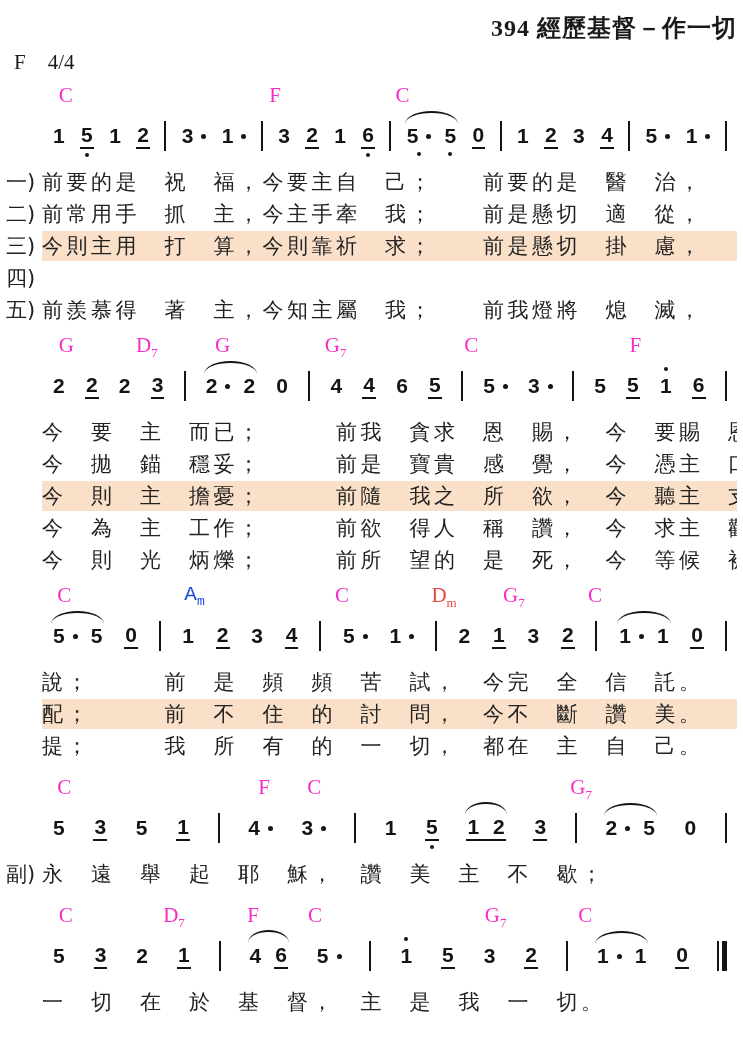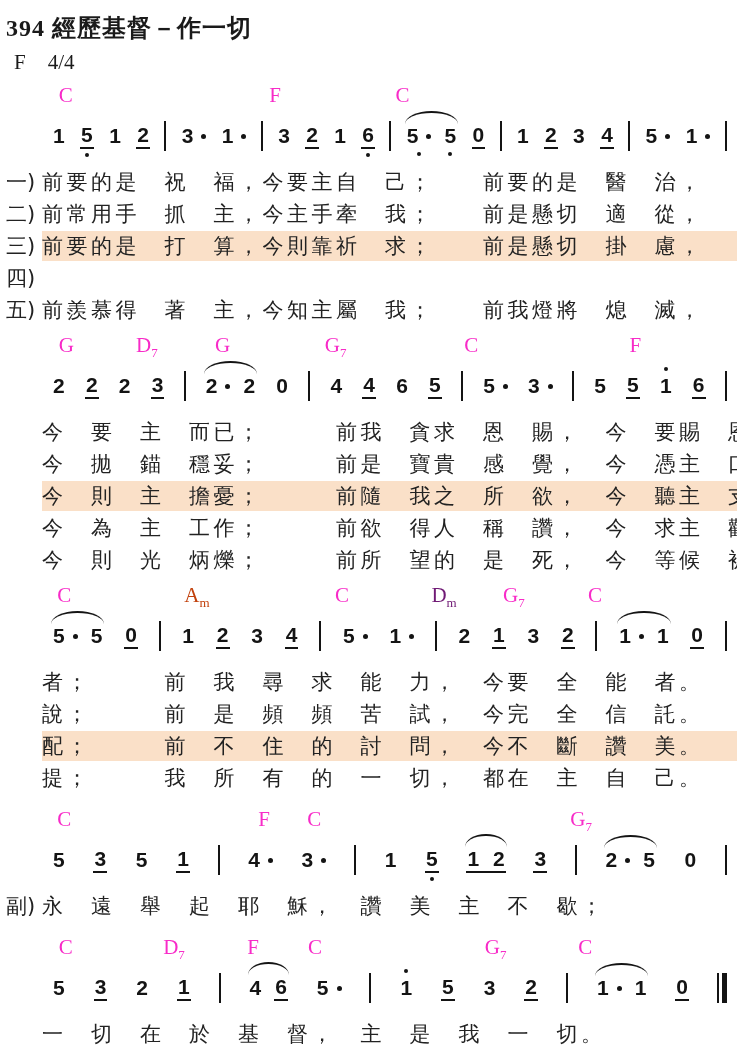--- a/index.html
+++ b/index.html
@@ -2,21 +2,21 @@
 <html><head>
 <meta charset="utf-8">
 <style>
   html,body{margin:0;padding:0;background:#fff;}
   body{
     width:743px;height:1059px;box-sizing:border-box;
     padding:12px 6px 0 6px;overflow:hidden;
     font-family:"DejaVu Sans",sans-serif;color:#1a1a1a;
   }
   .title{
-    text-align:left;font-family:"Liberation Serif",serif;
+    text-align:right;font-family:"Liberation Serif",serif;
     font-weight:700;font-size:24px;line-height:32px;letter-spacing:1px;
   }
   .keyrow{
     margin-top:6px;height:26px;padding-left:8px;
     font-family:"Liberation Serif",serif;font-size:21px;
   }
   .keyrow .ts{margin-left:22px;}
   
   .system{margin-top:8px;}
   .system.gap-lg{margin-top:14px;}
@@ -147,21 +147,21 @@
         <div class="lrow">
           <span class="llabel">一)</span>
           <span class="ltext">前要的是　祝　福，今要主自　己；　　前要的是　醫　治，</span>
         </div>
         <div class="lrow">
           <span class="llabel">二)</span>
           <span class="ltext">前常用手　抓　主，今主手牽　我；　　前是懸切　適　從，</span>
         </div>
         <div class="lrow">
           <span class="llabel">三)</span>
-          <span class="ltext" style="background: rgb(250, 224, 200);">前要的是　打　算，今則靠祈　求；　　前是懸切　掛　慮，</span>
+          <span class="ltext" style="background: rgb(250, 224, 200);">今則主用　打　算，今則靠祈　求；　　前是懸切　掛　慮，</span>
         </div>
         <div class="lrow">
           <span class="llabel">四)</span>
         </div>
         <div class="lrow">
           <span class="llabel">五)</span>
           <span class="ltext">前羨慕得　著　主，今知主屬　我；　　前我燈將　熄　滅，</span>
         </div>
       </div>
     </section>
@@ -258,23 +258,23 @@
         </div>
         <div class="lrow">
           <span class="llabel"></span>
           <span class="ltext">今　則　光　炳爍；　　　前所　望的　是　死，　今　等候　被</span>
         </div>
       </div>
     </section>
     <section class="system">
       <div class="chords">
         <span class="chord" style="left: 7%; color: rgb(248, 43, 200);">C</span>
-        <span class="chord" style="left: 24.4%; color: #c2410c;">A<sub>m</sub></span>
+        <span class="chord" style="left: 24.4%; color: #1d4ed8; font-family: Liberation Mono, monospace;">A<sub>m</sub></span>
         <span class="chord" style="left: 45%; color: rgb(248, 43, 200);">C</span>
-        <span class="chord" style="left: 58.2%; color: #701a75;">D<sub>m</sub></span>
+        <span class="chord" style="left: 58.2%; color: #ef4444;">D<sub>m</sub></span>
         <span class="chord" style="left: 68%; color: rgb(248, 43, 200);">G<sub>7</sub></span>
         <span class="chord" style="left: 79.6%; color: rgb(248, 43, 200);">C</span>
       </div>
       <div class="music">
         <span class="sgrp">
           <span class="tok">
             <span class="digit">5</span>
             <span class="aug"></span>
           </span>
           <span class="tok">
@@ -330,24 +330,20 @@
             <span class="digit">1</span>
           </span>
           <span class="arc"></span>
         </span>
         <span class="tok">
           <span class="digit u">0</span>
         </span>
         <span class="bar"></span>
       </div>
       <div class="lyrics">
-        <div class="lrow">
-          <span class="llabel"></span>
-          <span class="ltext">者；　　　前　我　尋　求　能　力，　今要　全　能　者。</span>
-        </div>
         <div class="lrow">
           <span class="llabel"></span>
           <span class="ltext">說；　　　前　是　頻　頻　苦　試，　今完　全　信　託。</span>
         </div>
         <div class="lrow">
           <span class="llabel"></span>
           <span class="ltext" style="background: rgb(250, 224, 200);">配；　　　前　不　住　的　討　問，　今不　斷　讚　美。</span>
         </div>
         <div class="lrow">
           <span class="llabel"></span>

